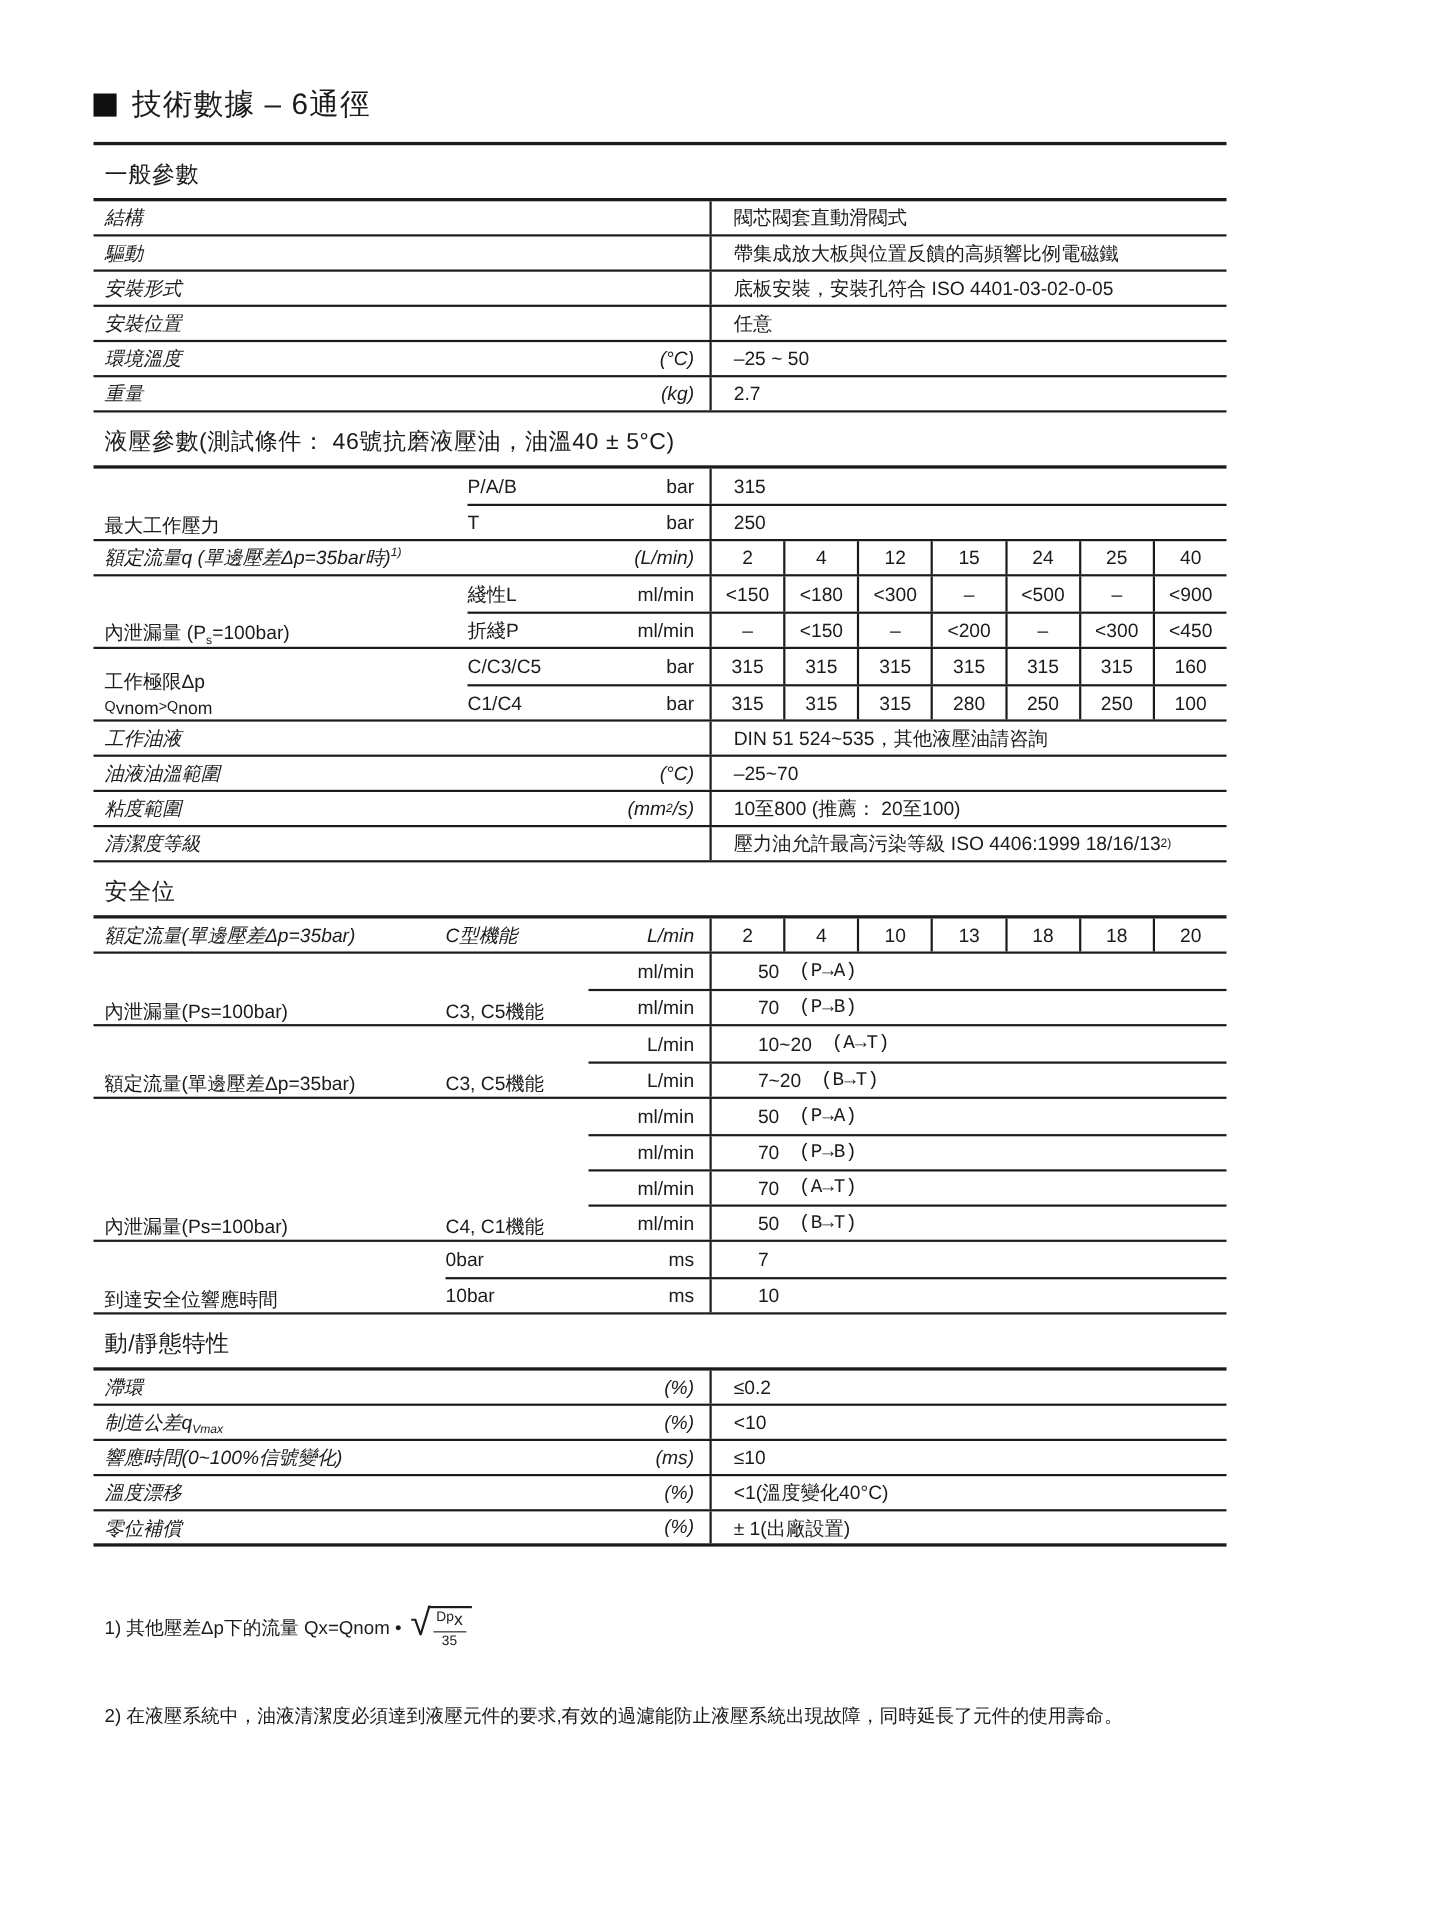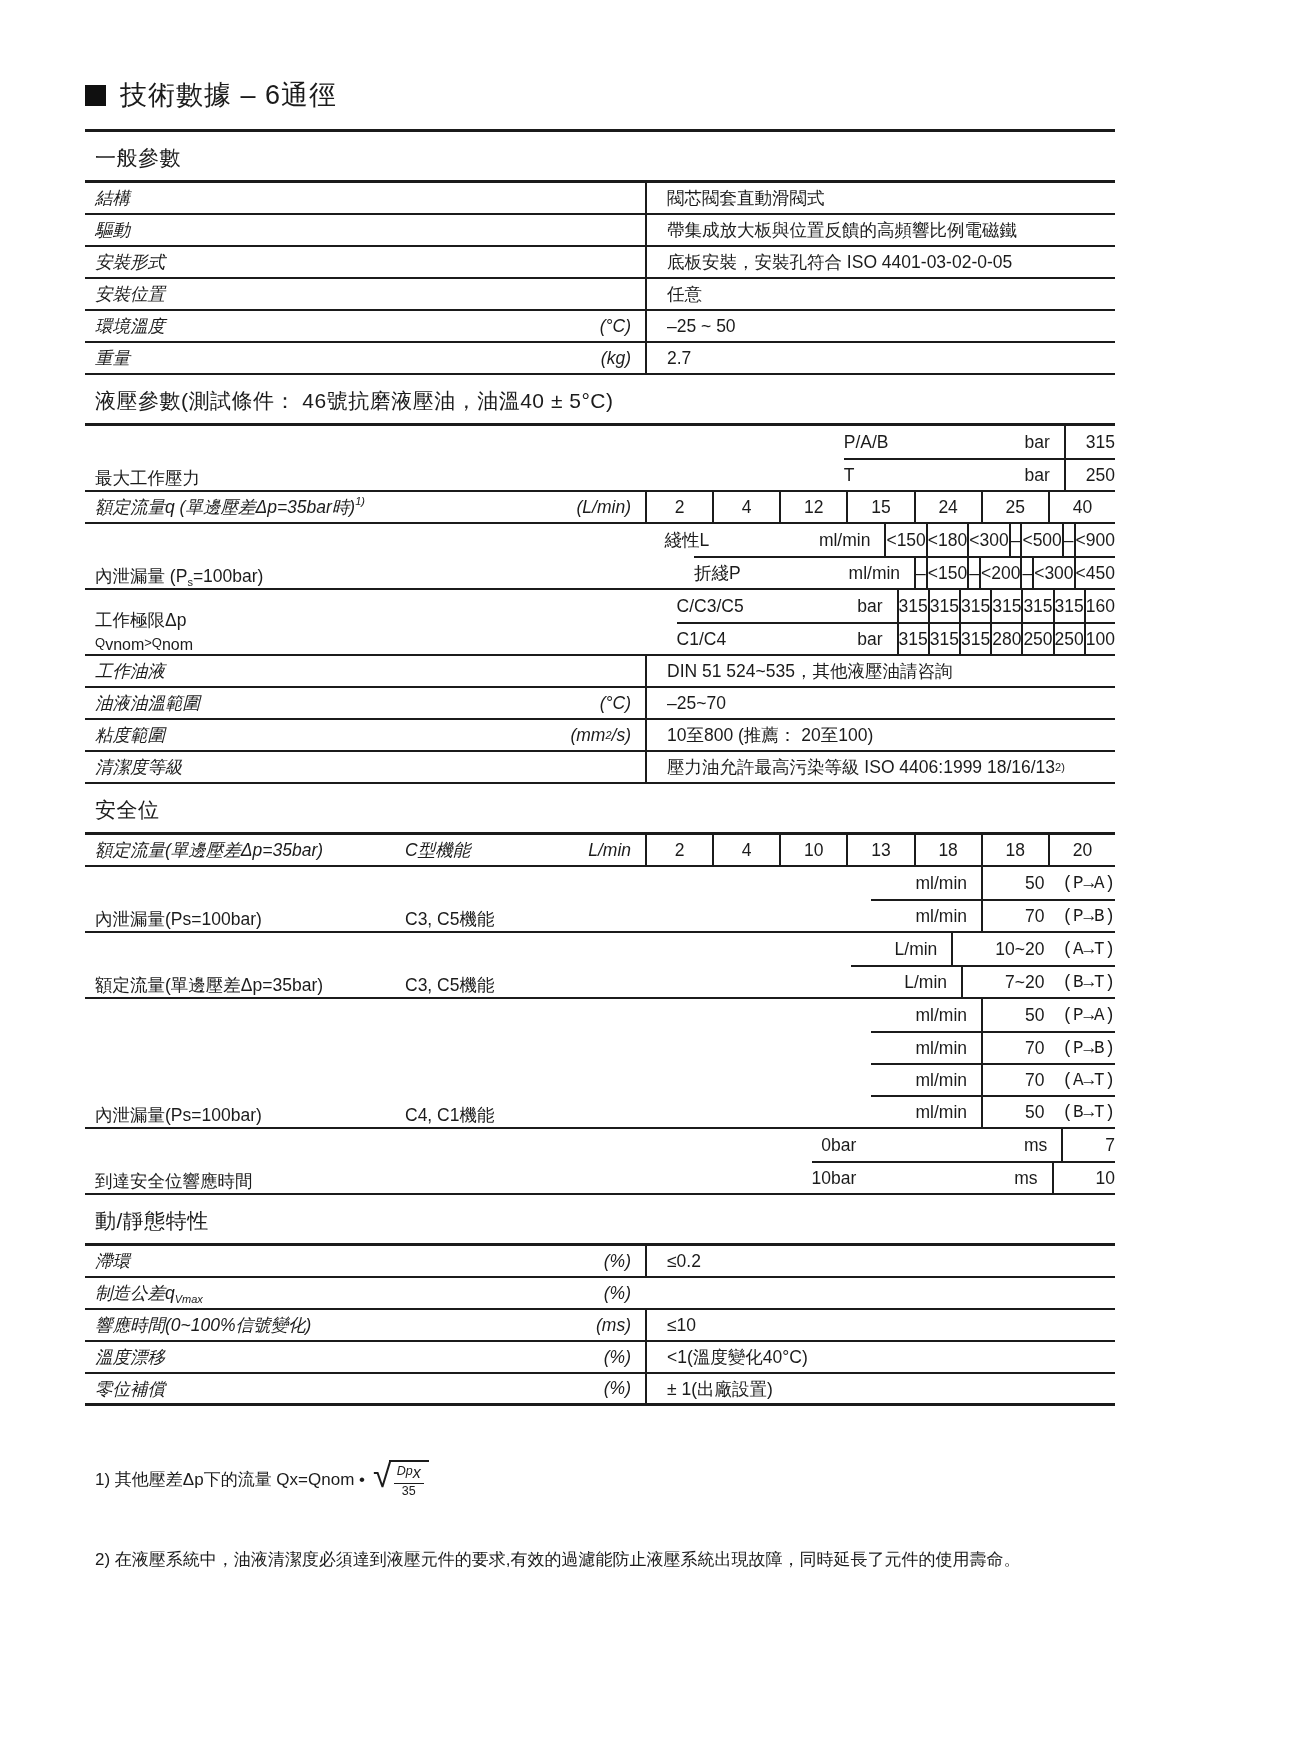--- a/index.html
+++ b/index.html
@@ -28,38 +28,38 @@
   .note { margin-left: 18px; font-family: Liberation Mono, monospace; }
   .cells { flex: 1; border-left: 2px solid #1b1b1b; display: flex; align-items: stretch; }
   .cell { flex: 1; display: flex; align-items: center; justify-content: center; }
   .cell + .cell { border-left: 2px solid #1b1b1b; }
 
   .group { display: flex; align-items: stretch; border-bottom: 2px solid #1b1b1b; font-size: 17.5px; }
   .gl { display: flex; align-items: flex-end; }
   .w340 { width: 340px; }
   .w320 { width: 320px; }
   .func { width: 130px; display: flex; align-items: center; }
-  .gstack { flex: 1; display: flex; flex-direction: column; align-items: flex-end; }
+  .gstack { flex: 1; display: flex; flex-direction: column; }
   .srow { display: flex; align-items: stretch; min-height: 32px; }
   .srow + .srow { border-top: 2px solid #1b1b1b; }
   .s120 { width: 120px; display: flex; align-items: center; }
   .u120 { width: 120px; }
 
   .sp { font-size: 11px; vertical-align: 8px; }
   .sb { font-size: 11px; vertical-align: -4px; }
   .qline { font-size: 13px; margin-top: 3px; }
   .sb2 { font-size: 16px; vertical-align: -3px; }
   .two-line { display: flex; flex-direction: column; justify-content: center; }
   .end { border-bottom-width: 3px; }
 
   .f1 { margin-top: 54px; padding-left: 10px; font-size: 17px; display: flex; align-items: center; }
   .sqrt { display: inline-flex; align-items: flex-start; margin-left: 8px; }
   .rad { font-size: 34px; line-height: 0.9; margin-right: -3px; }
   .frac { border-top: 2px solid #1b1b1b; display: inline-flex; flex-direction: column; align-items: center; padding: 1px 5px 0 5px; font-size: 12.5px; line-height: 1.25; }
-  .ftop { border-bottom: 1.4px solid #1b1b1b; padding: 0 3px; font-style: italic; }
+  .ftop { border-bottom: 1.4px solid #1b1b1b; padding: 0 3px; }
   .f2 { margin-top: 48px; padding-left: 10px; font-size: 17px; }
 </style>
 </head>
 <body>
 
 <div class="page">
 
   <div class="title">
     <span class="sq"></span>
     <span>技術數據 – 6通徑</span>
@@ -381,20 +381,21 @@
         <div class="mlbl">滯環</div>
         <div class="unit">(%)</div>
       </div>
     <div class="val">≤0.2</div>
   </div>
   <div class="row">
     <div class="left">
       <div class="mlbl"><span>制造公差q</span><span class="sb">Vmax</span></div>
       <div class="unit">(%)</div>
     </div>
+    <div class="val">&lt;10</div>
   </div>
   <div class="row">
     <div class="left">
         <div class="mlbl">響應時間(0~100%信號變化)</div>
         <div class="unit">(ms)</div>
       </div>
     <div class="val">≤10</div>
   </div>
   <div class="row">
     <div class="left">

